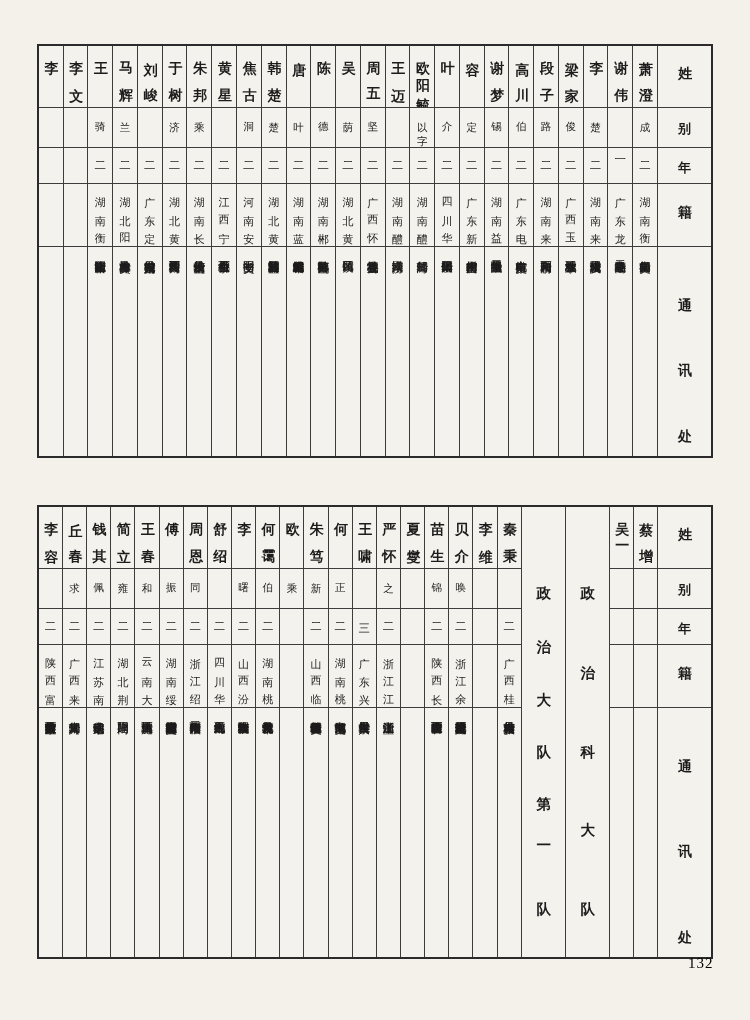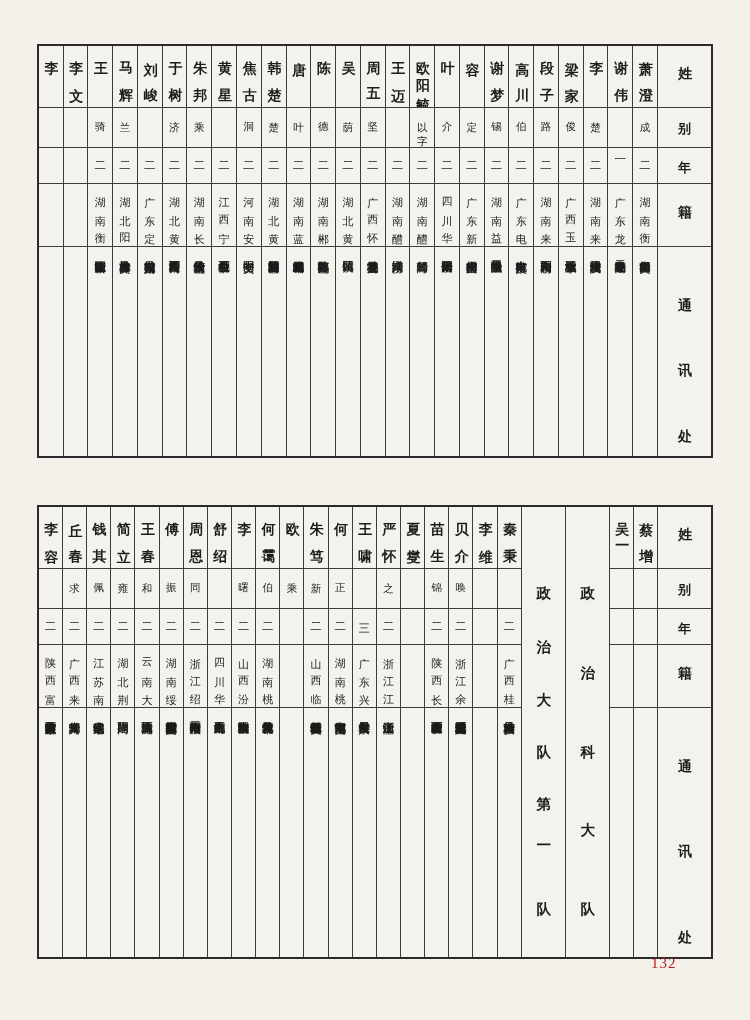--- a/index.html
+++ b/index.html
@@ -64,22 +64,22 @@
   .hdr.r-alias .vt  { font-size:13px; font-weight:700; margin:4px 0; line-height:13px; }
   .hdr.r-age .vt    { font-size:13px; font-weight:700; margin:3px 0; line-height:13px; }
   .hdr.r-origin .vt { font-size:14px; font-weight:700; margin:10px 0; line-height:14px; }
   .hdr.r-addr .vt   { font-size:14px; font-weight:700; margin:38px 0;
                       text-align:justify; text-align-last:justify; }
 
   .unit-col .cell { height:100%; }
   .unit-vt { font-size:14.5px; font-weight:700; margin:68px 0; }
 
   .page-number {
-    position:absolute; left:651px; top:955px;
-    font-size:15px; color:#b91c1c; letter-spacing:1px;
+    position:absolute; left:688px; top:955px;
+    font-size:15px; color:#000000; letter-spacing:1px;
   }
 </style>
 </head>
 <body>
 
 <div class="page">
   <div class="roster" id="top-table">
       <div class="col header-col">
         <div class="cell r-name hdr">
           <span class="vt">姓名</span>

